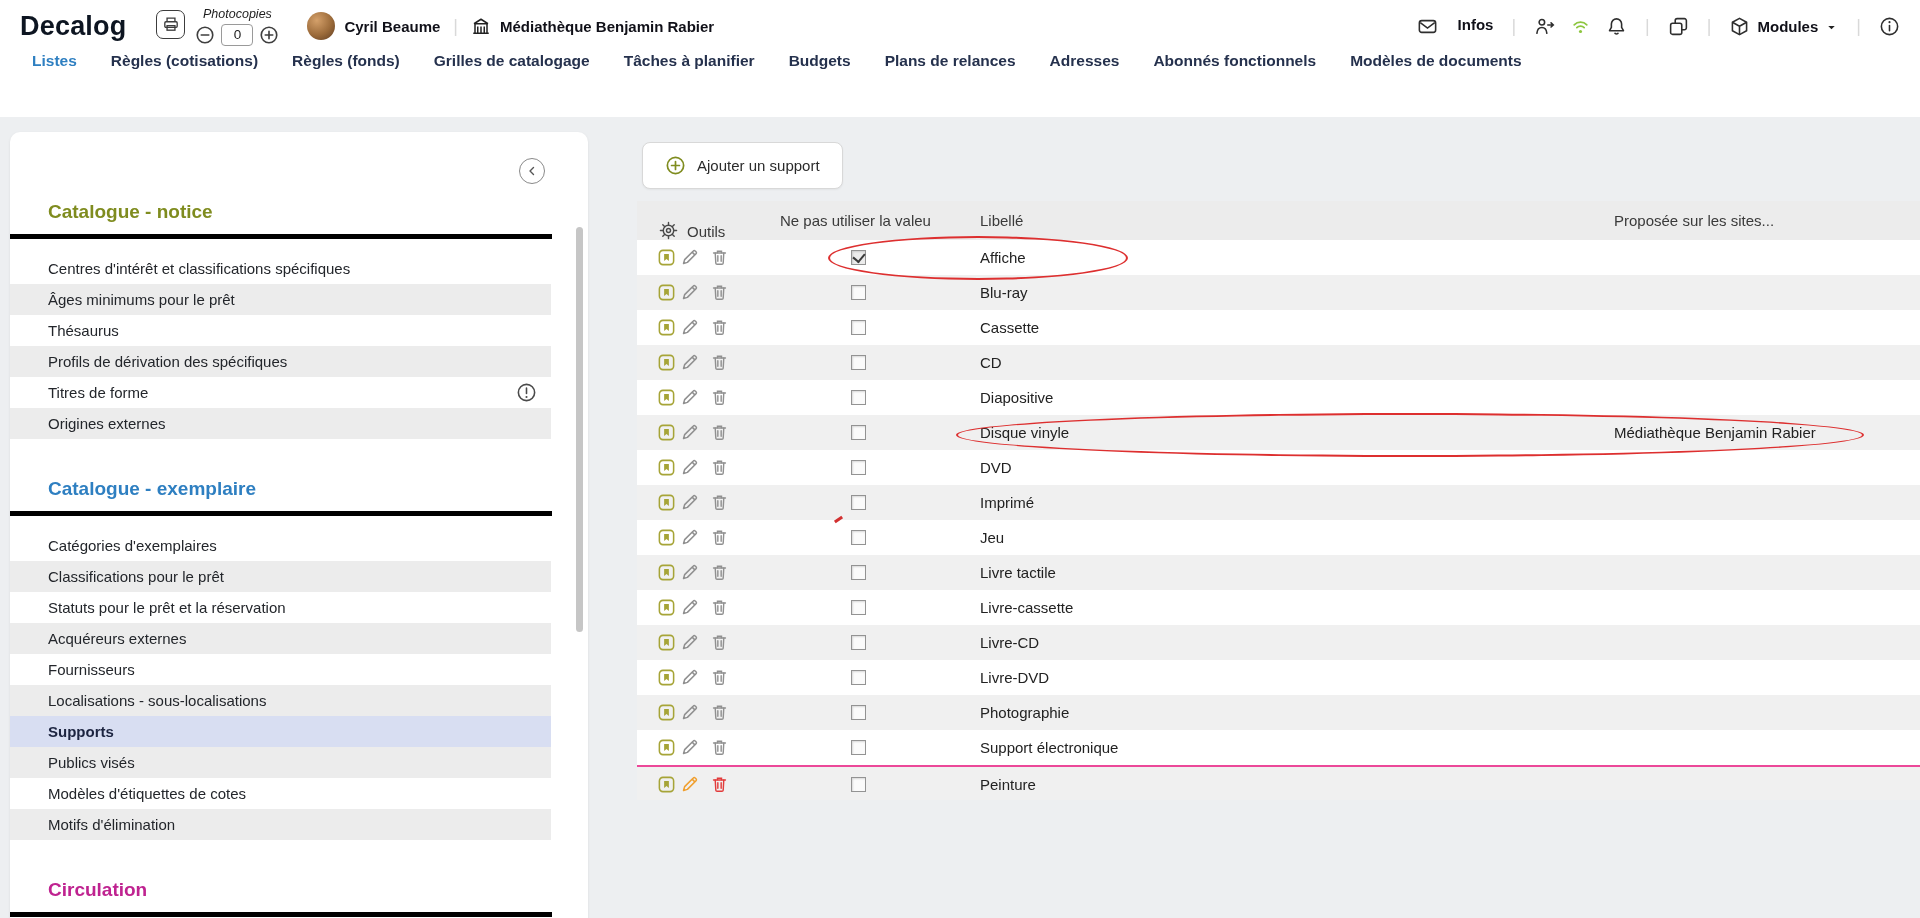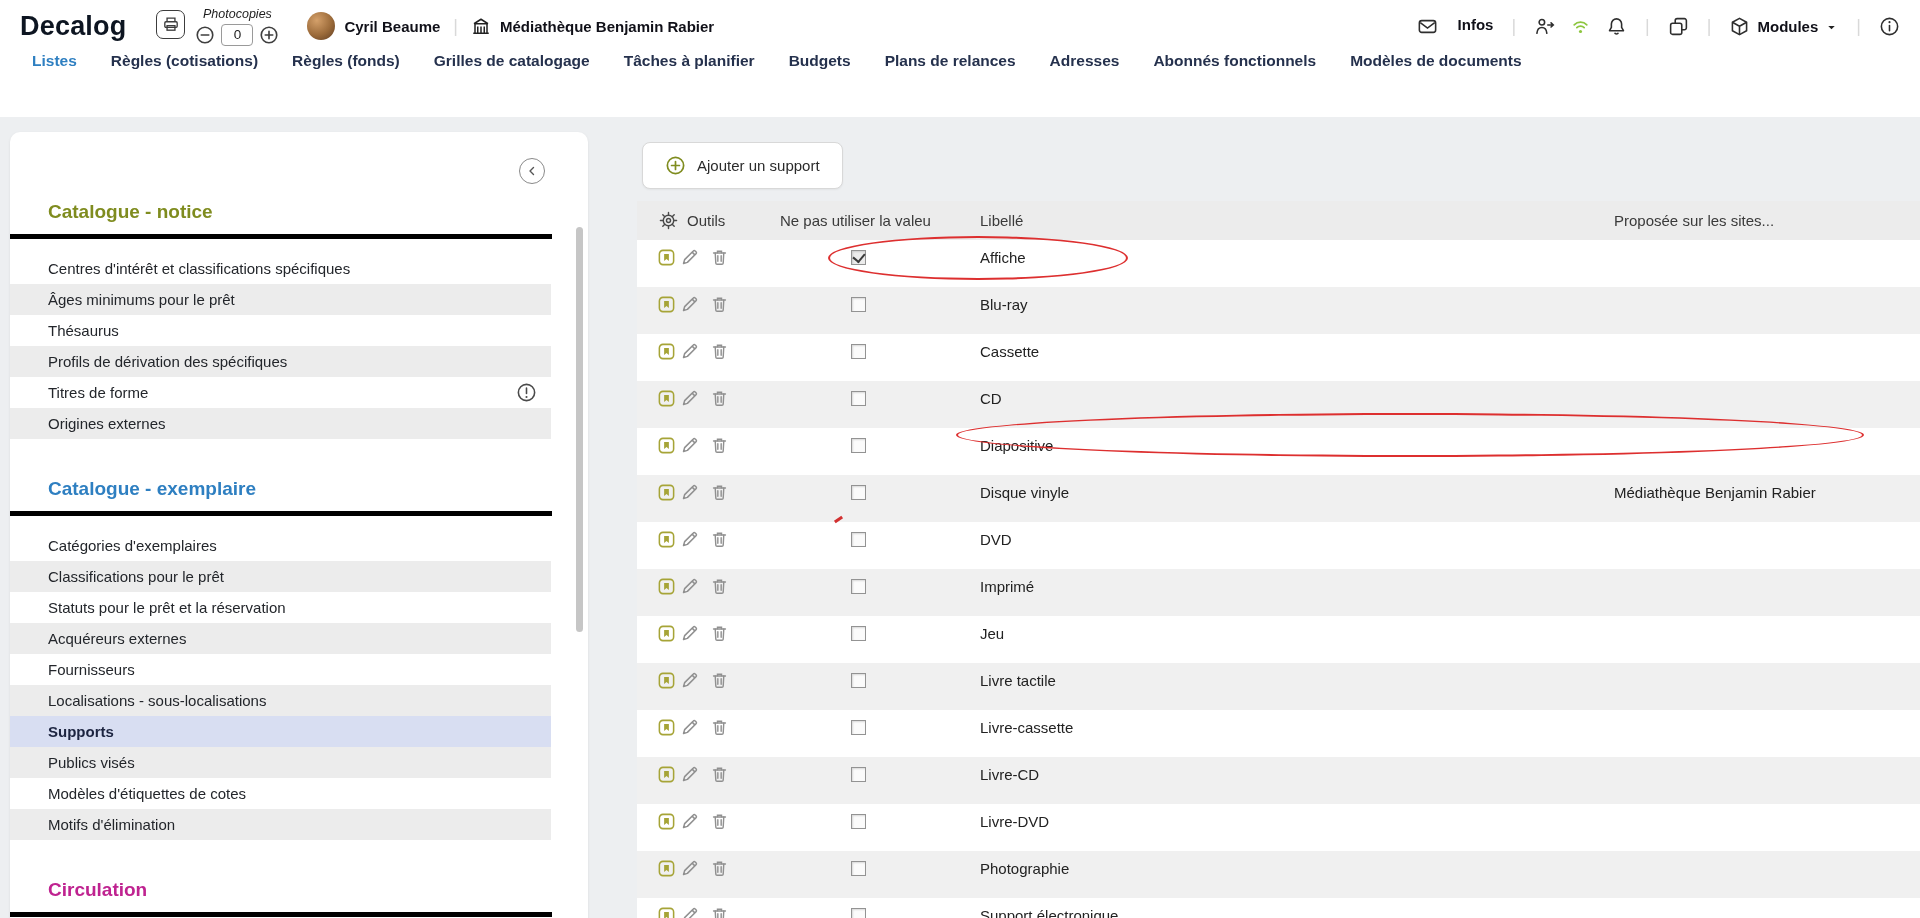--- a/index.html
+++ b/index.html
@@ -74,23 +74,23 @@
              border:1px solid #d8d8d8; border-radius:8px; display:flex; align-items:center; gap:11px;
              padding:0 22px; font-size:15px; color:#2b2b2b; cursor:pointer;
              box-shadow:0 1px 2px rgba(0,0,0,.05); font-family:"Liberation Sans",sans-serif; }
   .add-btn .plus { width:21px; height:21px; color:#7f8c1f; }
   .add-btn svg { width:100%; height:100%; }
 
   .table { position:absolute; left:637px; top:201px; right:0; }
   .thead { position:relative; height:39px; background:#ececec; color:#3a3a3a; font-size:15px; }
   .hcell { position:absolute; top:0; height:39px; display:flex; align-items:center; gap:9px; white-space:nowrap; }
   .hcell svg { width:19px; height:19px; color:#4a4a4a; }
-  #h-tools { left:22px; } #h-check { left:143px; } #h-label { left:343px; } #h-sites { left:977px; }
-
-  .trow { position:relative; height:47px; background:#fff; font-size:15px; color:#222; }
+  #h-tools { left:22px;align-items:flex-end; } #h-check { left:143px; } #h-label { left:343px; } #h-sites { left:977px; }
+
+  .trow { position:relative; height:35px; background:#fff; font-size:15px; color:#222; }
   .tbody .trow:nth-child(even) { background:#f0f0f0; }
   .trow.newrow { border-top:2px solid #ec4899; }
   .ric { position:absolute; top:8px; width:19px; height:19px; border:none; background:none; padding:0; cursor:pointer; }
   .ric svg { width:100%; height:100%; }
   .p1 { left:20px; } .p2 { left:43px; } .p3 { left:73px; }
   .ic-bm { color:#a6a437; }
   .ic-pen { color:#909090; } .ic-del { color:#909090; }
   .newrow .ic-pen { color:#f09f2e; } .newrow .ic-del { color:#e23b3b; }
   .cbx { position:absolute; left:214px; top:10px; width:15px; height:15px; border:1px solid #939393;
          background:#fbfbfb; box-shadow:inset 1px 1px 2px rgba(0,0,0,.14); cursor:pointer; }

